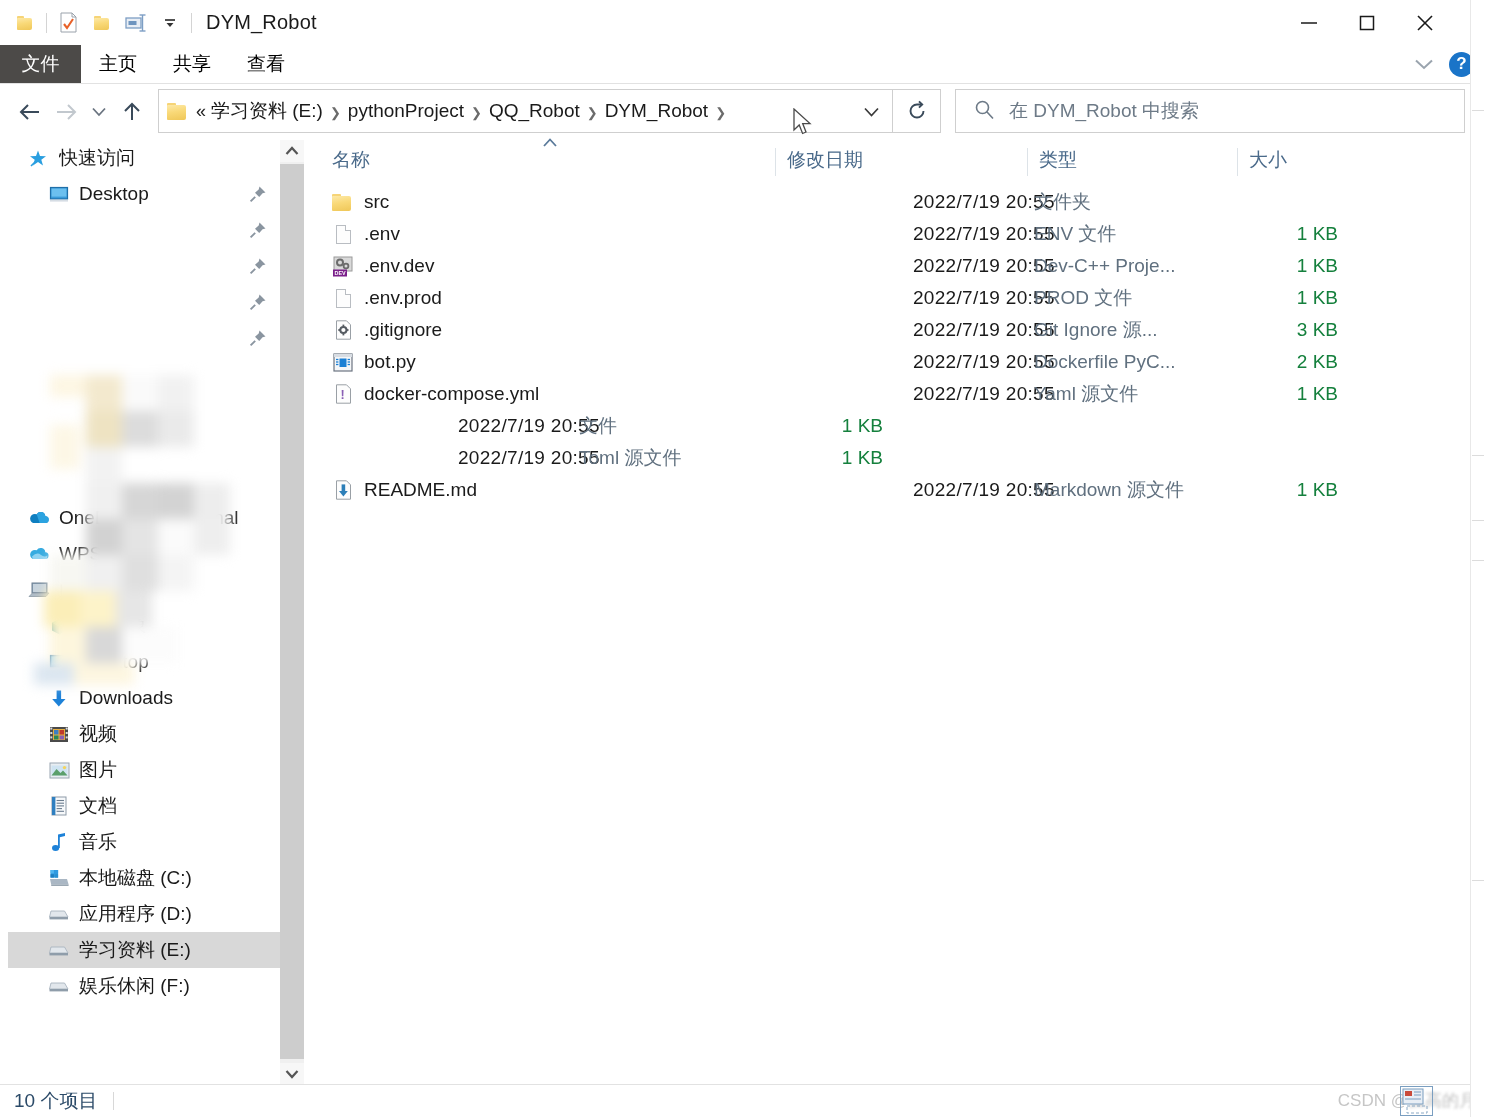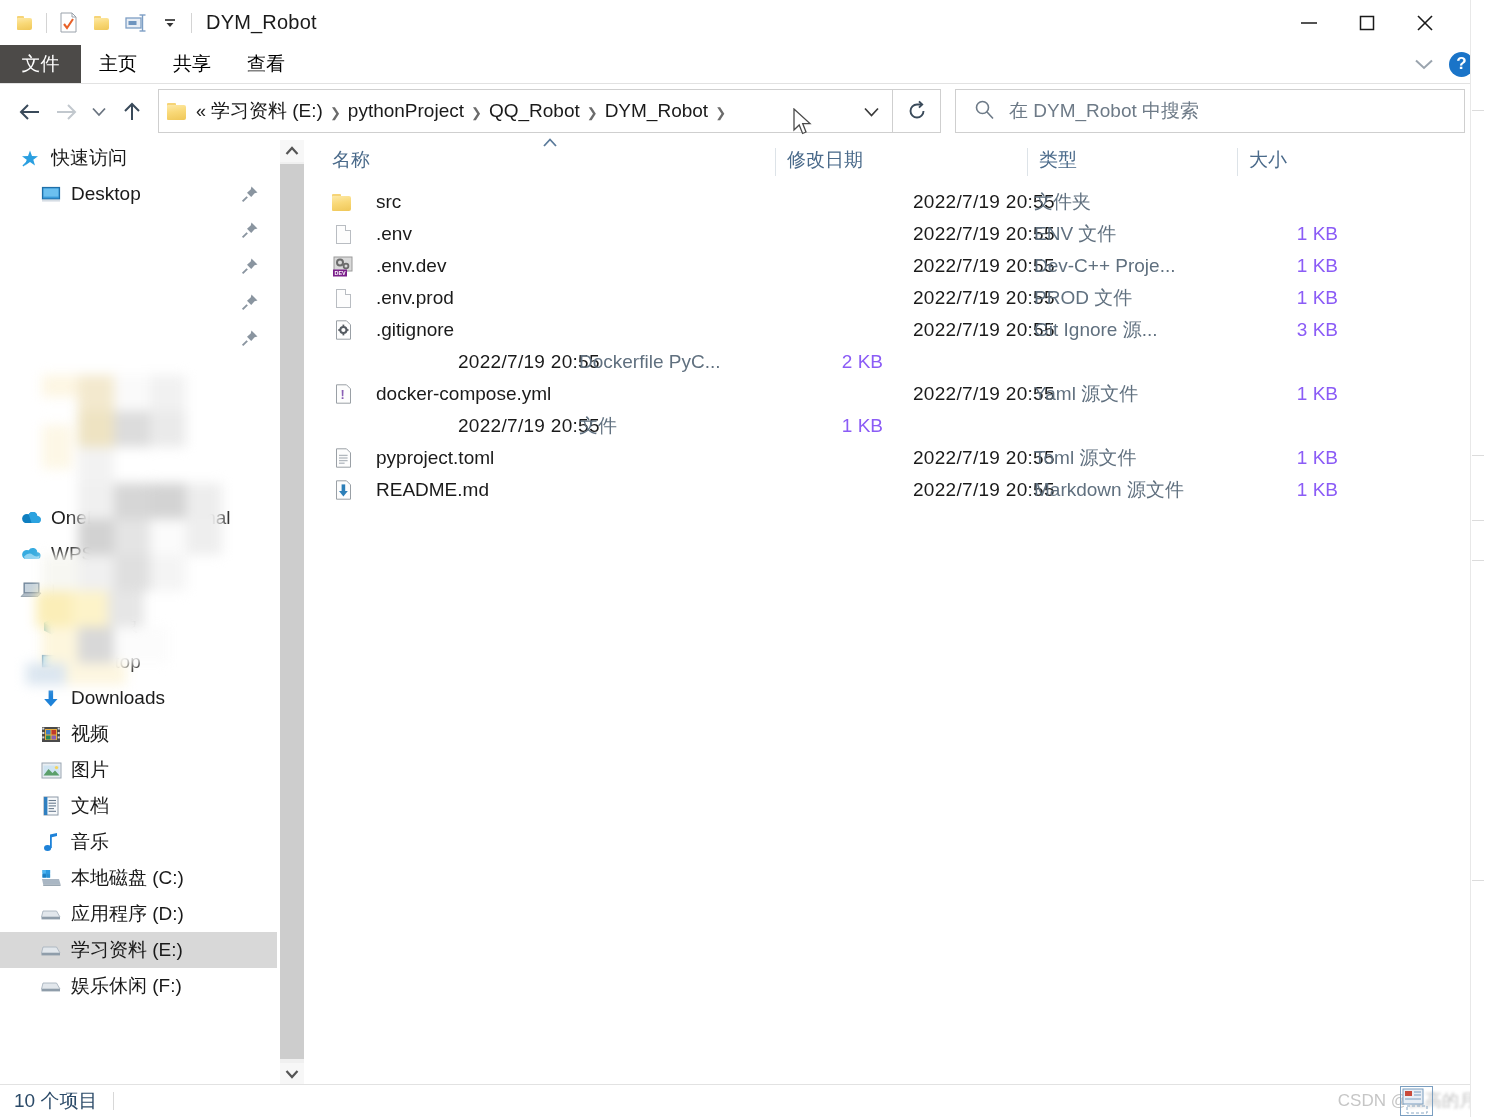--- a/index.html
+++ b/index.html
@@ -148,21 +148,21 @@
   .search-ph { font-size: 19px; color: #6d7a87; white-space: nowrap; }
 
   
   .cursor {
     position: absolute; left: 793px; top: 108px;
     width: 20px; height: 30px; pointer-events: none;
   }
 
   
   .navpane {
-    position: absolute; left: 0; top: 140px;
+    position: absolute; left: 8px; top: 140px;
     width: 277px; height: 945px;
     background: #ffffff; overflow: hidden;
   }
   .np-row {
     height: 36px; display: flex; align-items: center;
     position: relative; padding-left: 20px;
     font-size: 19px; color: #1a1a1a; white-space: nowrap;
   }
   .np-row.indent1 { padding-left: 40px; }
   .np-row.selected { background: #d8d8d8; }
@@ -230,26 +230,26 @@
   .col-size { width: 135px; }
 
   .filelist {
     position: absolute; left: 320px; top: 186px;
     width: 1150px;
   }
   .frow {
     height: 32px; display: flex; align-items: center;
     font-size: 19px; color: #1a1a1a;
   }
-  .fcell { display: flex; align-items: center; white-space: nowrap; gap: 12px; }
+  .fcell { display: flex; align-items: center; white-space: nowrap; }
   .fc-name { width: 455px; padding-left: 12px; }
   .fc-date { width: 240px; padding-left: 138px; color: #1a1a1a; letter-spacing:.3px;}
   .fc-type { width: 210px; padding-left: 19px; color: #60707f; }
   .fc-size { width: 135px; padding-left: 19px; text-align: right;
-             justify-content: flex-end; padding-right: 22px; color: #8b5cf6;}
+             justify-content: flex-end; padding-right: 22px; color: #15803d;}
   .fico {
     width: 22px; height: 22px; margin-right: 10px;
     flex: 0 0 auto; position: relative;
     display: flex; align-items: center; justify-content: center;
   }
   
   .page-ico {
     width: 15px; height: 19px; background: #fdfdfd;
     border: 1px solid #b9bdc2; position: relative;
   }
@@ -813,20 +813,38 @@
           </svg>
         </span>
         <span>.gitignore</span>
       </div>
       <div class="fcell fc-date">2022/7/19 20:55</div>
       <div class="fcell fc-type">Git Ignore 源...</div>
       <div class="fcell fc-size">3 KB</div>
     </div>
 
     <div class="frow">
+      <div class="fcell fc-name">
+        <span class="fico">
+          <svg width="20" height="19" viewBox="0 0 20 19">
+            <rect x="1" y="1" width="18" height="17" fill="#f4f6f8" stroke="#6b7480" stroke-width="1.2"></rect>
+            <rect x="1" y="1" width="18" height="3" fill="#d8dde3"></rect>
+            <rect x="6.5" y="5.5" width="7" height="8.5" fill="#1a7fd4"></rect>
+            <g stroke="#1a7fd4" stroke-width="1.3">
+              <line x1="3" y1="6.5" x2="5.4" y2="6.5"></line>
+              <line x1="3" y1="9" x2="5.4" y2="9"></line>
+              <line x1="3" y1="11.5" x2="5.4" y2="11.5"></line>
+              <line x1="14.6" y1="6.5" x2="17" y2="6.5"></line>
+              <line x1="14.6" y1="9" x2="17" y2="9"></line>
+              <line x1="14.6" y1="11.5" x2="17" y2="11.5"></line>
+            </g>
+          </svg>
+        </span>
+        <span>bot.py</span>
+      </div>
       <div class="fcell fc-date">2022/7/19 20:55</div>
       <div class="fcell fc-type">Dockerfile PyC...</div>
       <div class="fcell fc-size">2 KB</div>
     </div>
 
     <div class="frow">
       <div class="fcell fc-name">
         <span class="fico">
           <svg width="17" height="20" viewBox="0 0 17 20">
             <path d="M1.5 .8 h10 l4 4 v14.4 h-14 z" fill="#fdfdfd" stroke="#9aa0a6" stroke-width="1"></path>
@@ -840,34 +858,20 @@
       <div class="fcell fc-size">1 KB</div>
     </div>
 
     <div class="frow">
       <div class="fcell fc-date">2022/7/19 20:55</div>
       <div class="fcell fc-type">文件</div>
       <div class="fcell fc-size">1 KB</div>
     </div>
 
     <div class="frow">
-      <div class="fcell fc-name">
-        <span class="fico">
-          <svg width="17" height="20" viewBox="0 0 17 20">
-            <path d="M1.5 .8 h10 l4 4 v14.4 h-14 z" fill="#fdfdfd" stroke="#9aa0a6" stroke-width="1"></path>
-            <g stroke="#b2b8be" stroke-width="1.3">
-              <line x1="4" y1="7.4" x2="12.6" y2="7.4"></line>
-              <line x1="4" y1="10" x2="12.6" y2="10"></line>
-              <line x1="4" y1="12.6" x2="12.6" y2="12.6"></line>
-              <line x1="4" y1="15.2" x2="9.6" y2="15.2"></line>
-            </g>
-          </svg>
-        </span>
-        <span>pyproject.toml</span>
-      </div>
       <div class="fcell fc-date">2022/7/19 20:55</div>
       <div class="fcell fc-type">Toml 源文件</div>
       <div class="fcell fc-size">1 KB</div>
     </div>
 
     <div class="frow">
       <div class="fcell fc-name">
         <span class="fico">
           <svg width="17" height="20" viewBox="0 0 17 20">
             <path d="M1.5 .8 h10 l4 4 v14.4 h-14 z" fill="#fdfdfd" stroke="#9aa0a6" stroke-width="1"></path>

